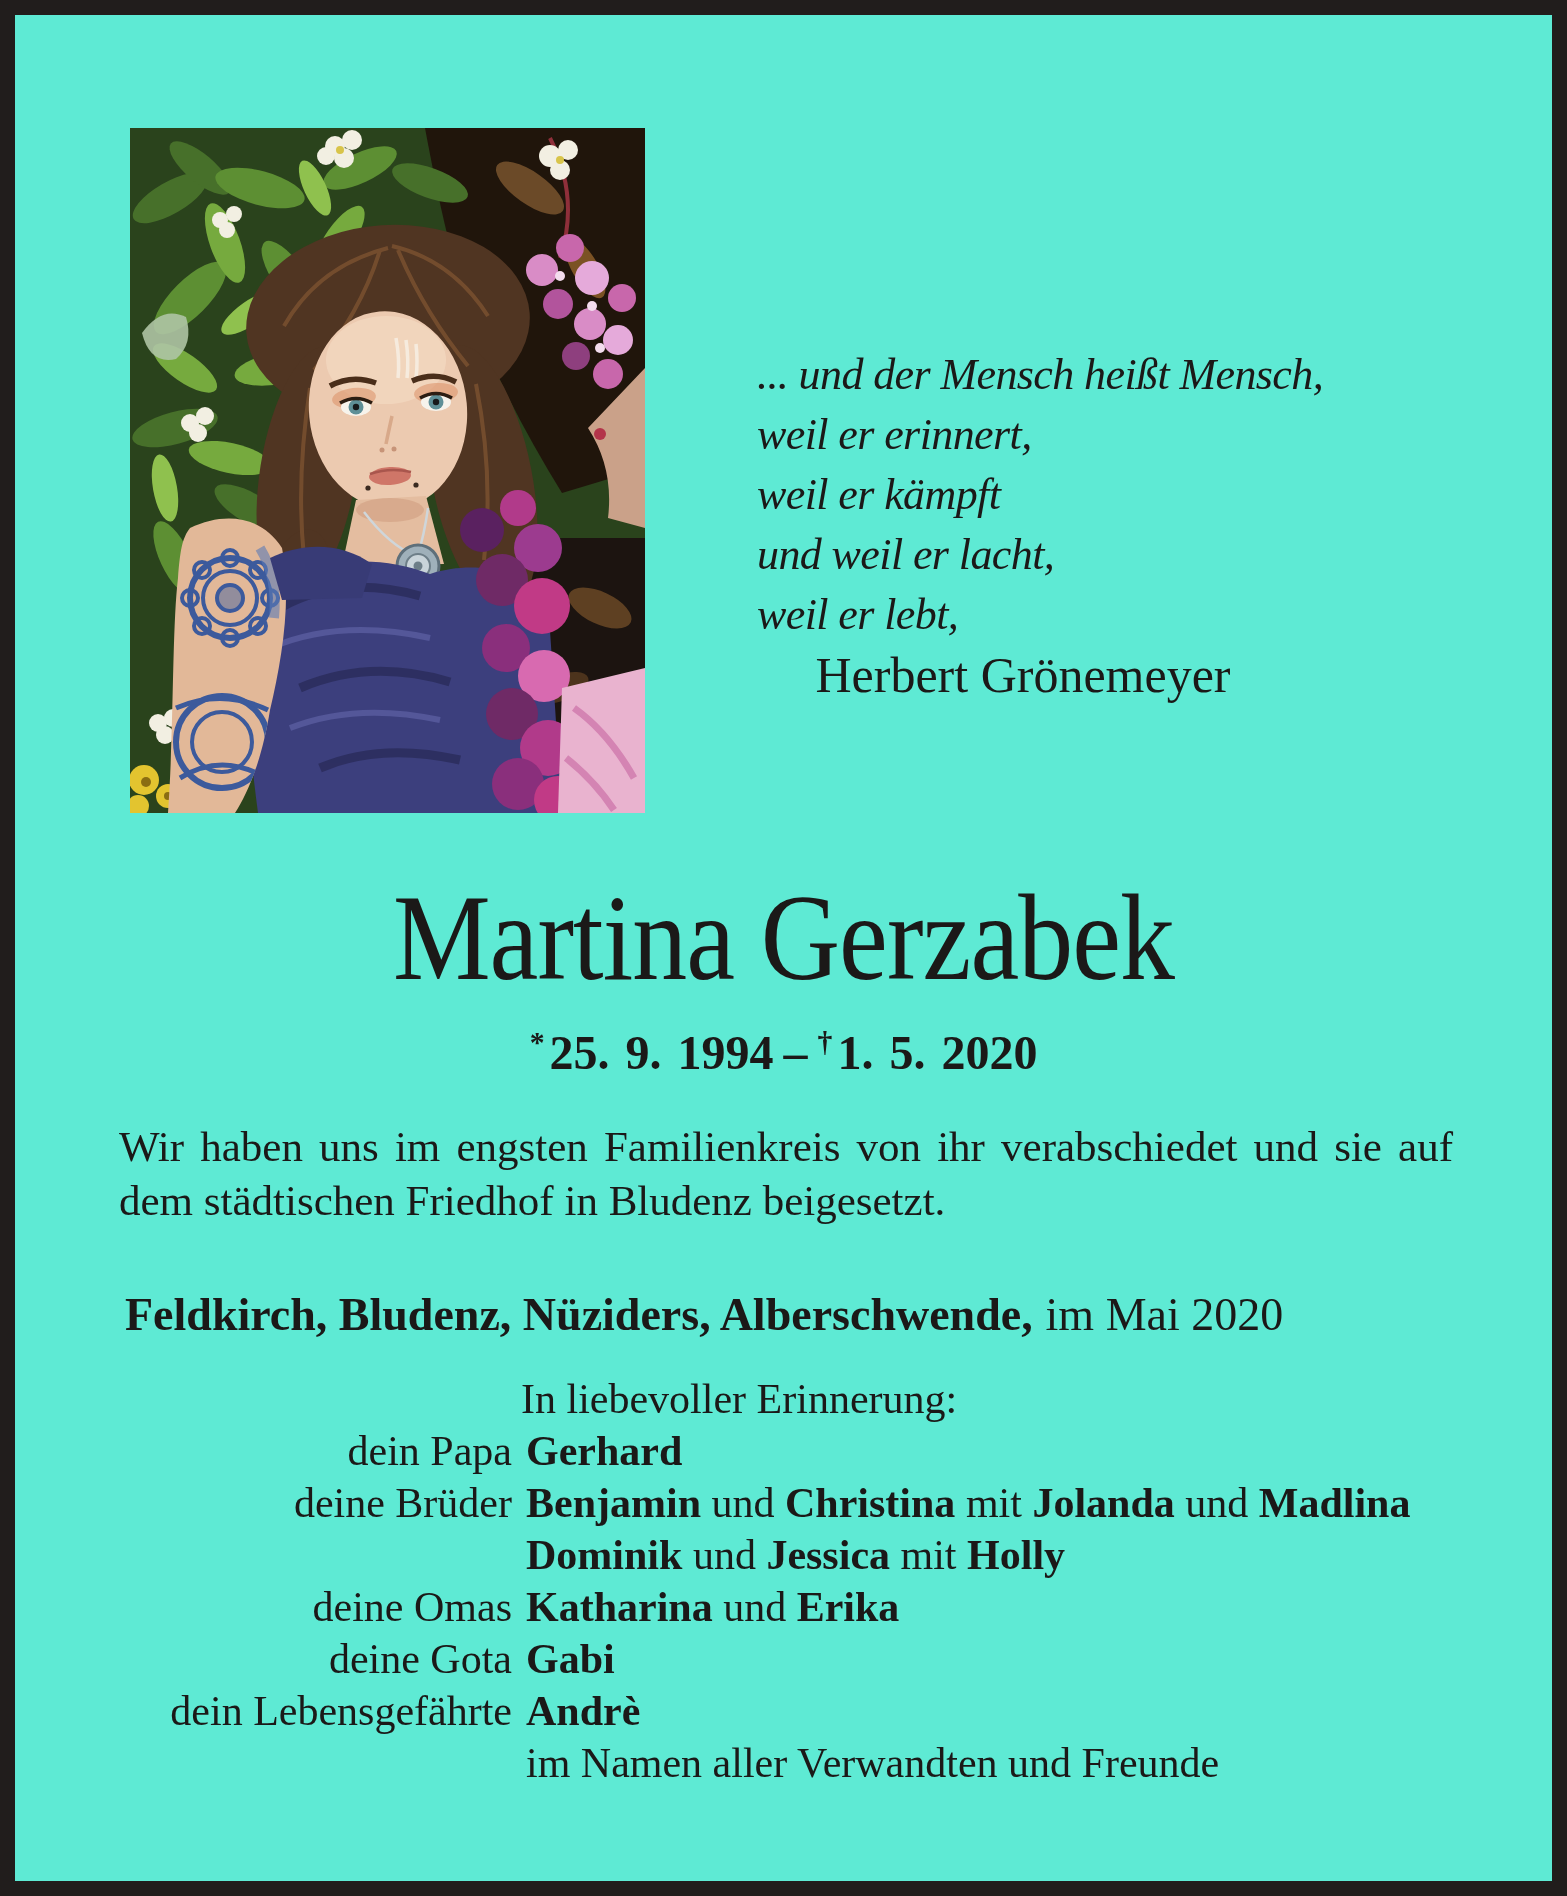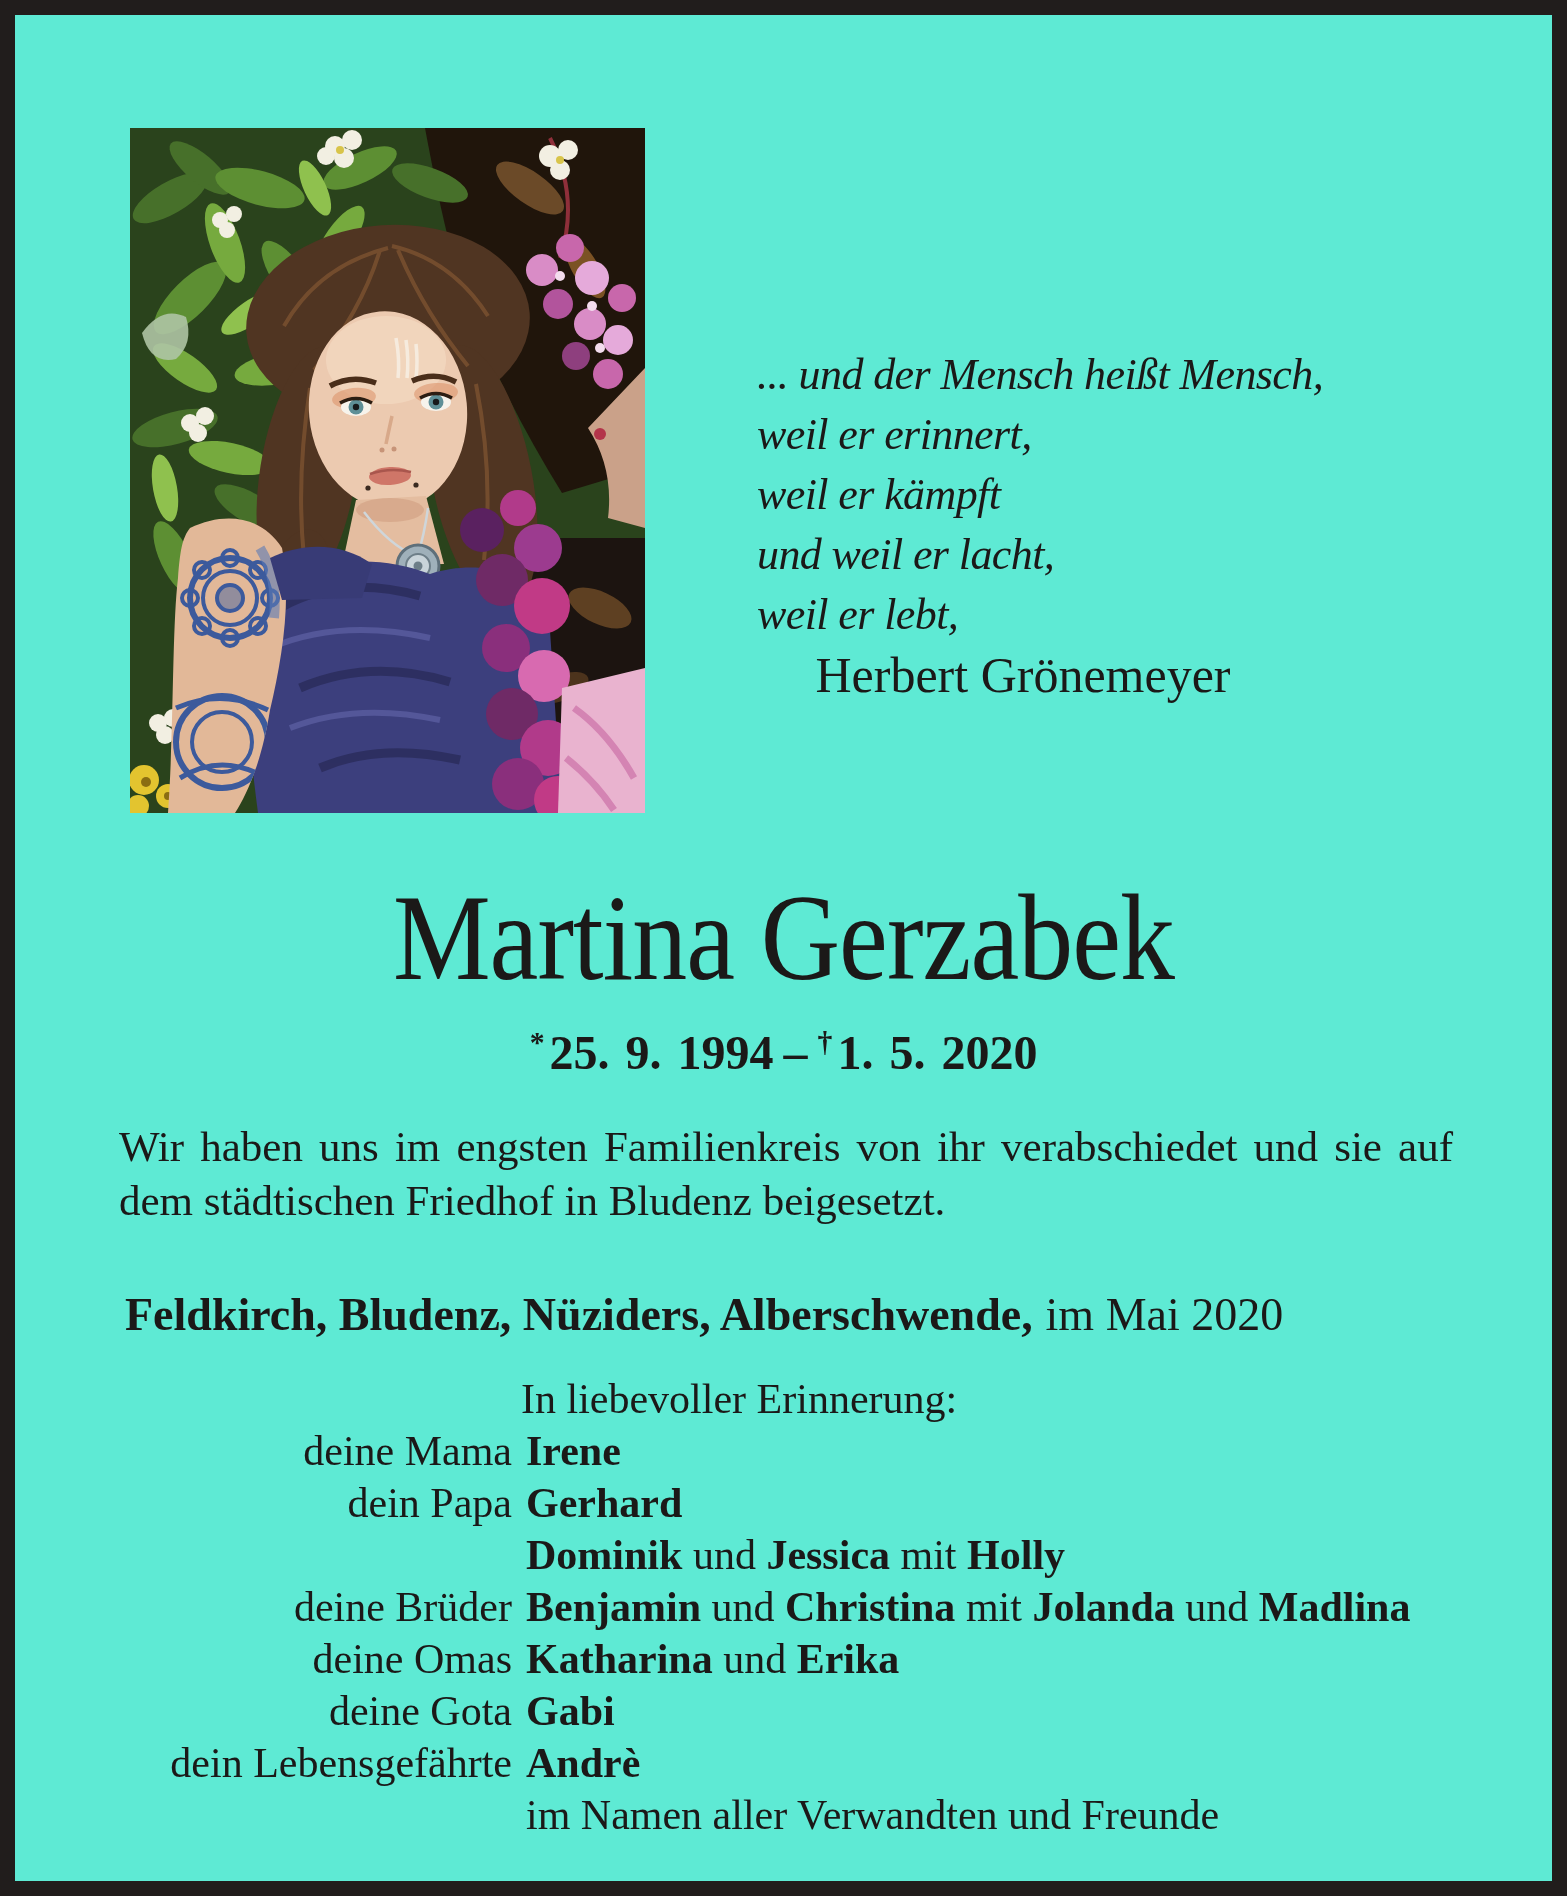--- a/index.html
+++ b/index.html
@@ -325,36 +325,32 @@
   <div class="announcement">Wir haben uns im engsten Familienkreis von ihr verabschiedet und sie auf dem städtischen Friedhof in Bludenz beigesetzt.</div>
 
   <div class="dateline">
     <span class="places">Feldkirch, Bludenz, Nüziders, Alberschwende,</span><span class="date">im Mai 2020</span>
   </div>
 
   <div class="remembrance">
     <div class="rem-heading">In liebevoller Erinnerung:</div>
     <div class="rem-rows">
           <div class="rem-row">
-            <span class="rem-label">deine Mama</span>
-            <span class="rem-names"><span class="b">Irene</span></span>
-          </div>
-          <div class="rem-row">
             <span class="rem-label">dein Papa</span>
             <span class="rem-names"><span class="b">Gerhard</span></span>
           </div>
           <div class="rem-row">
+            <span class="rem-label">deine Brüder</span>
+            <span class="rem-names"><span class="b">Benjamin</span><span> und </span><span class="b">Christina</span><span> mit </span><span class="b">Jolanda</span><span> und </span><span class="b">Madlina</span></span>
+          </div>
+          <div class="rem-row">
             <span class="rem-label"></span>
             <span class="rem-names"><span class="b">Dominik</span><span> und </span><span class="b">Jessica</span><span> mit </span><span class="b">Holly</span></span>
           </div>
           <div class="rem-row">
-            <span class="rem-label">deine Brüder</span>
-            <span class="rem-names"><span class="b">Benjamin</span><span> und </span><span class="b">Christina</span><span> mit </span><span class="b">Jolanda</span><span> und </span><span class="b">Madlina</span></span>
-          </div>
-          <div class="rem-row">
             <span class="rem-label">deine Omas</span>
             <span class="rem-names"><span class="b">Katharina</span><span> und </span><span class="b">Erika</span></span>
           </div>
           <div class="rem-row">
             <span class="rem-label">deine Gota</span>
             <span class="rem-names"><span class="b">Gabi</span></span>
           </div>
           <div class="rem-row">
             <span class="rem-label">dein Lebensgefährte</span>
             <span class="rem-names"><span class="b">Andrè</span></span>

